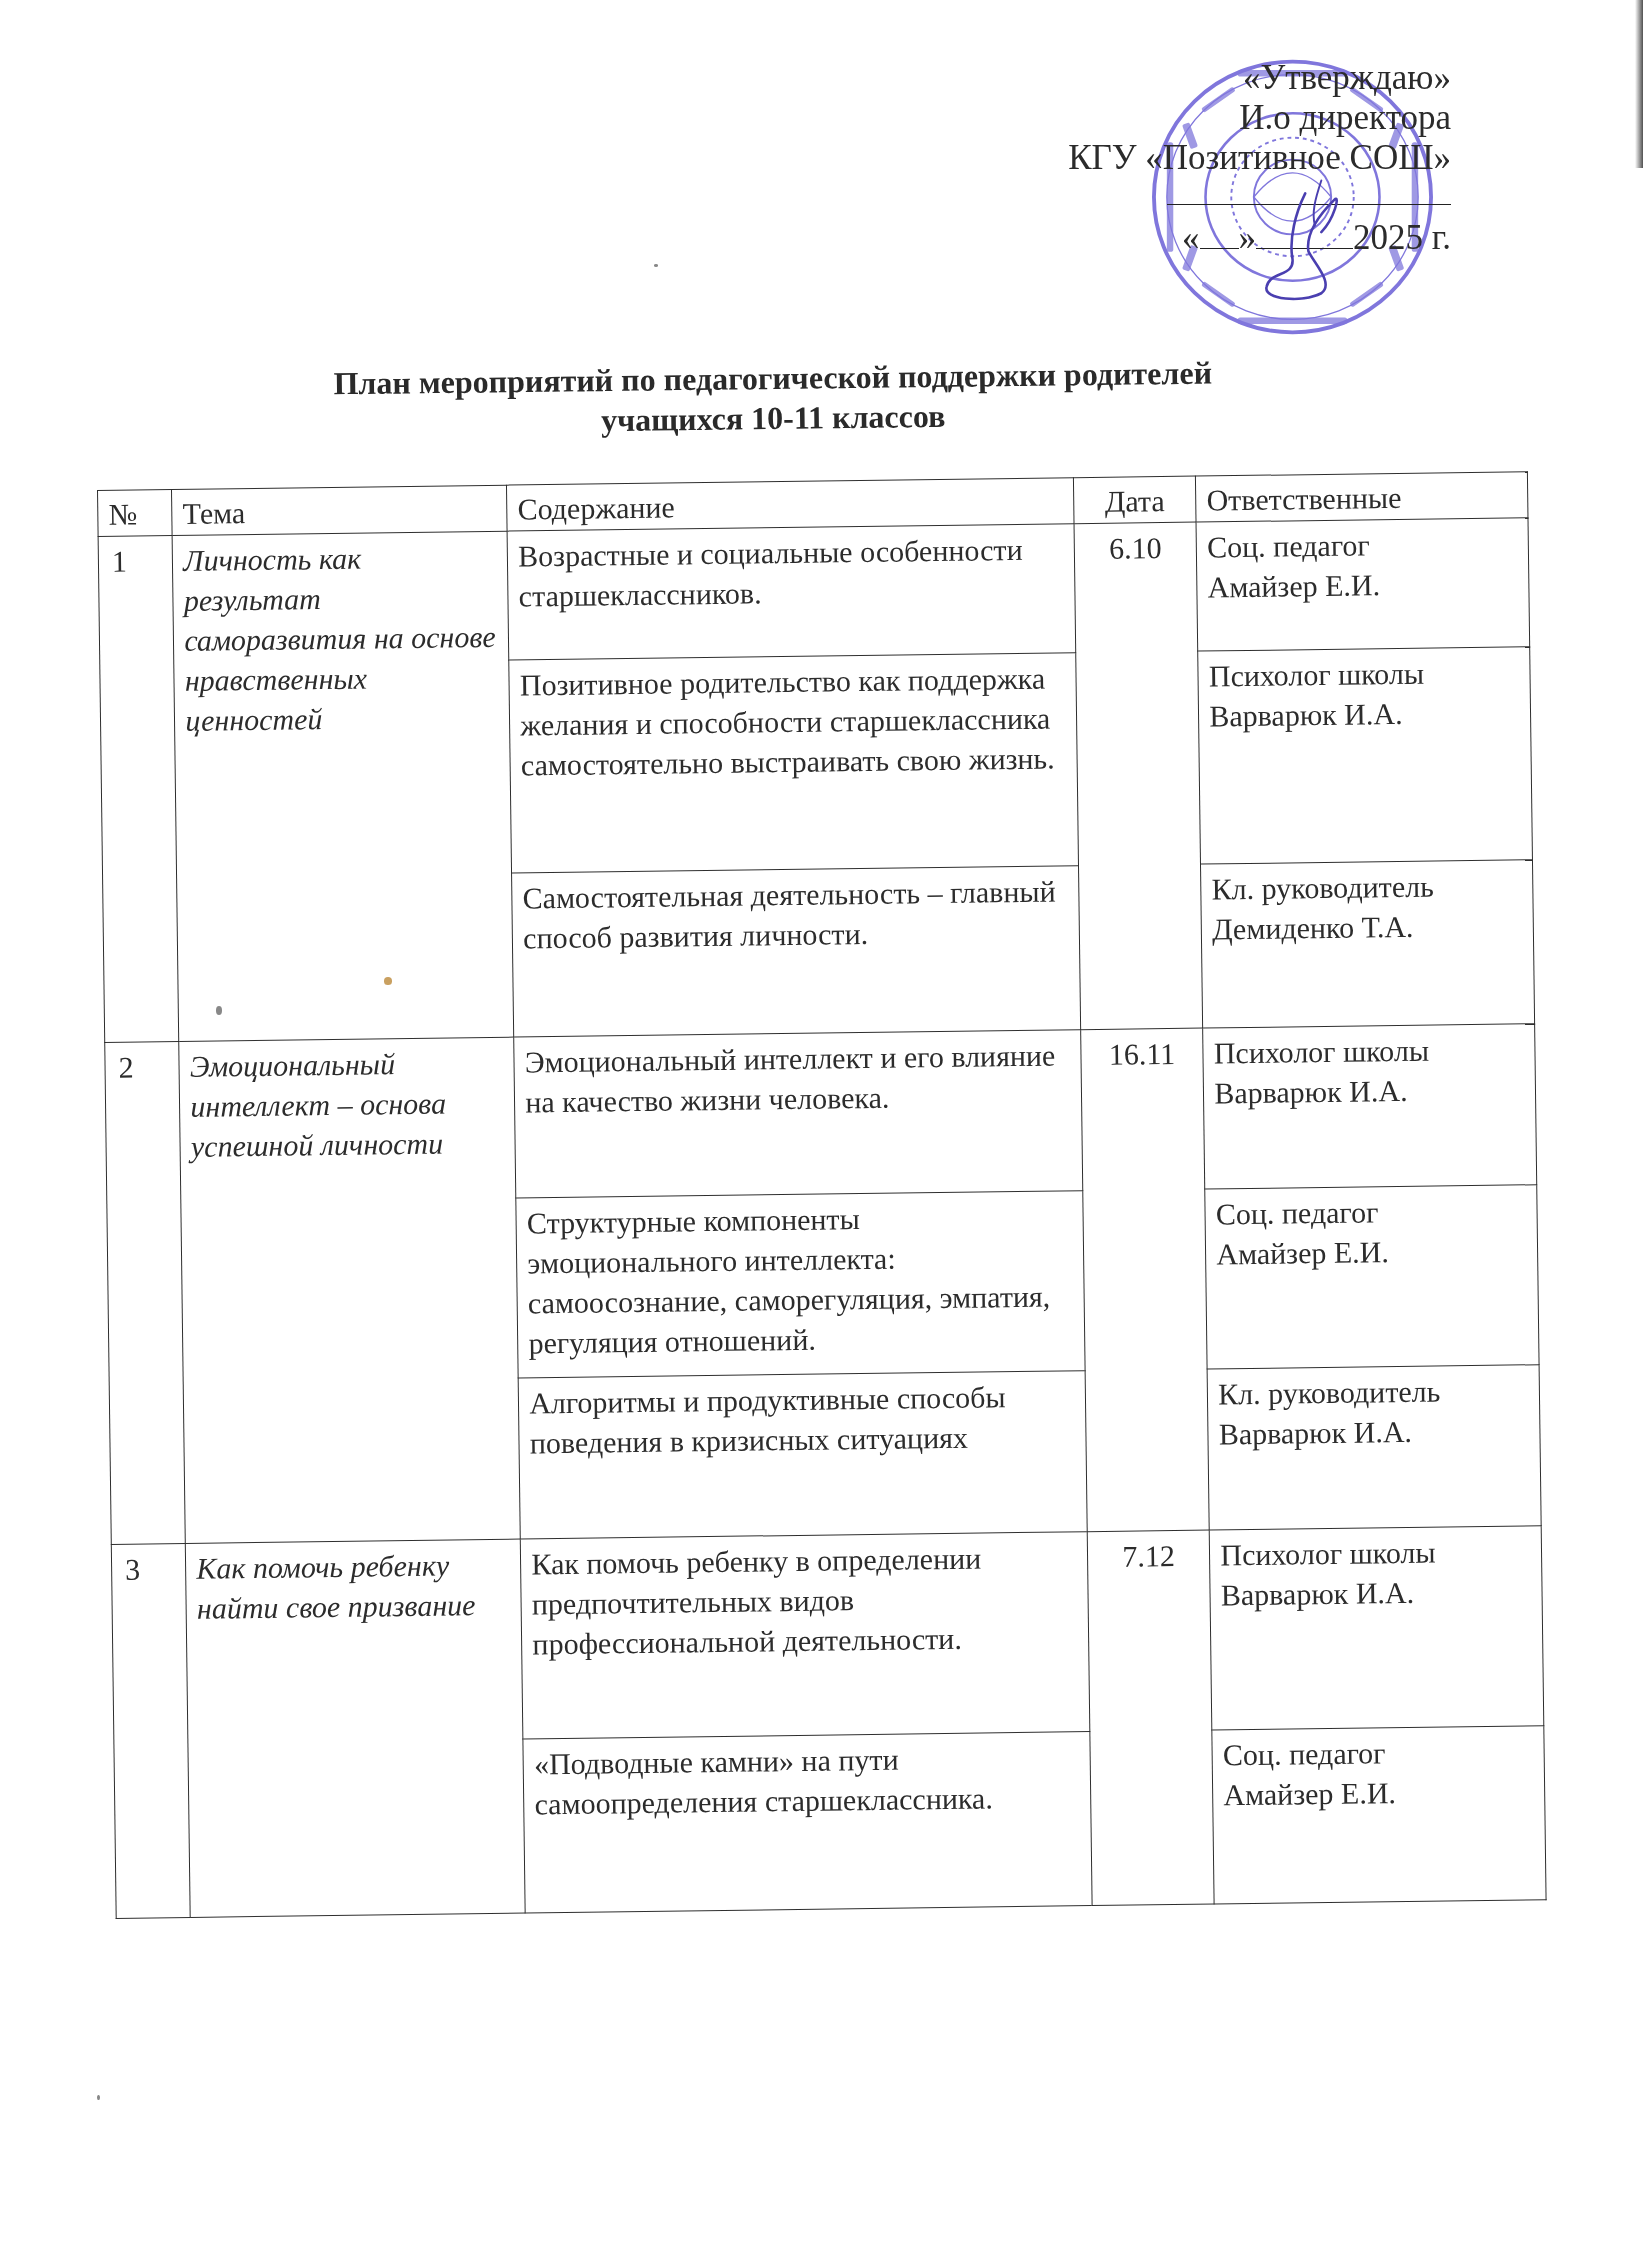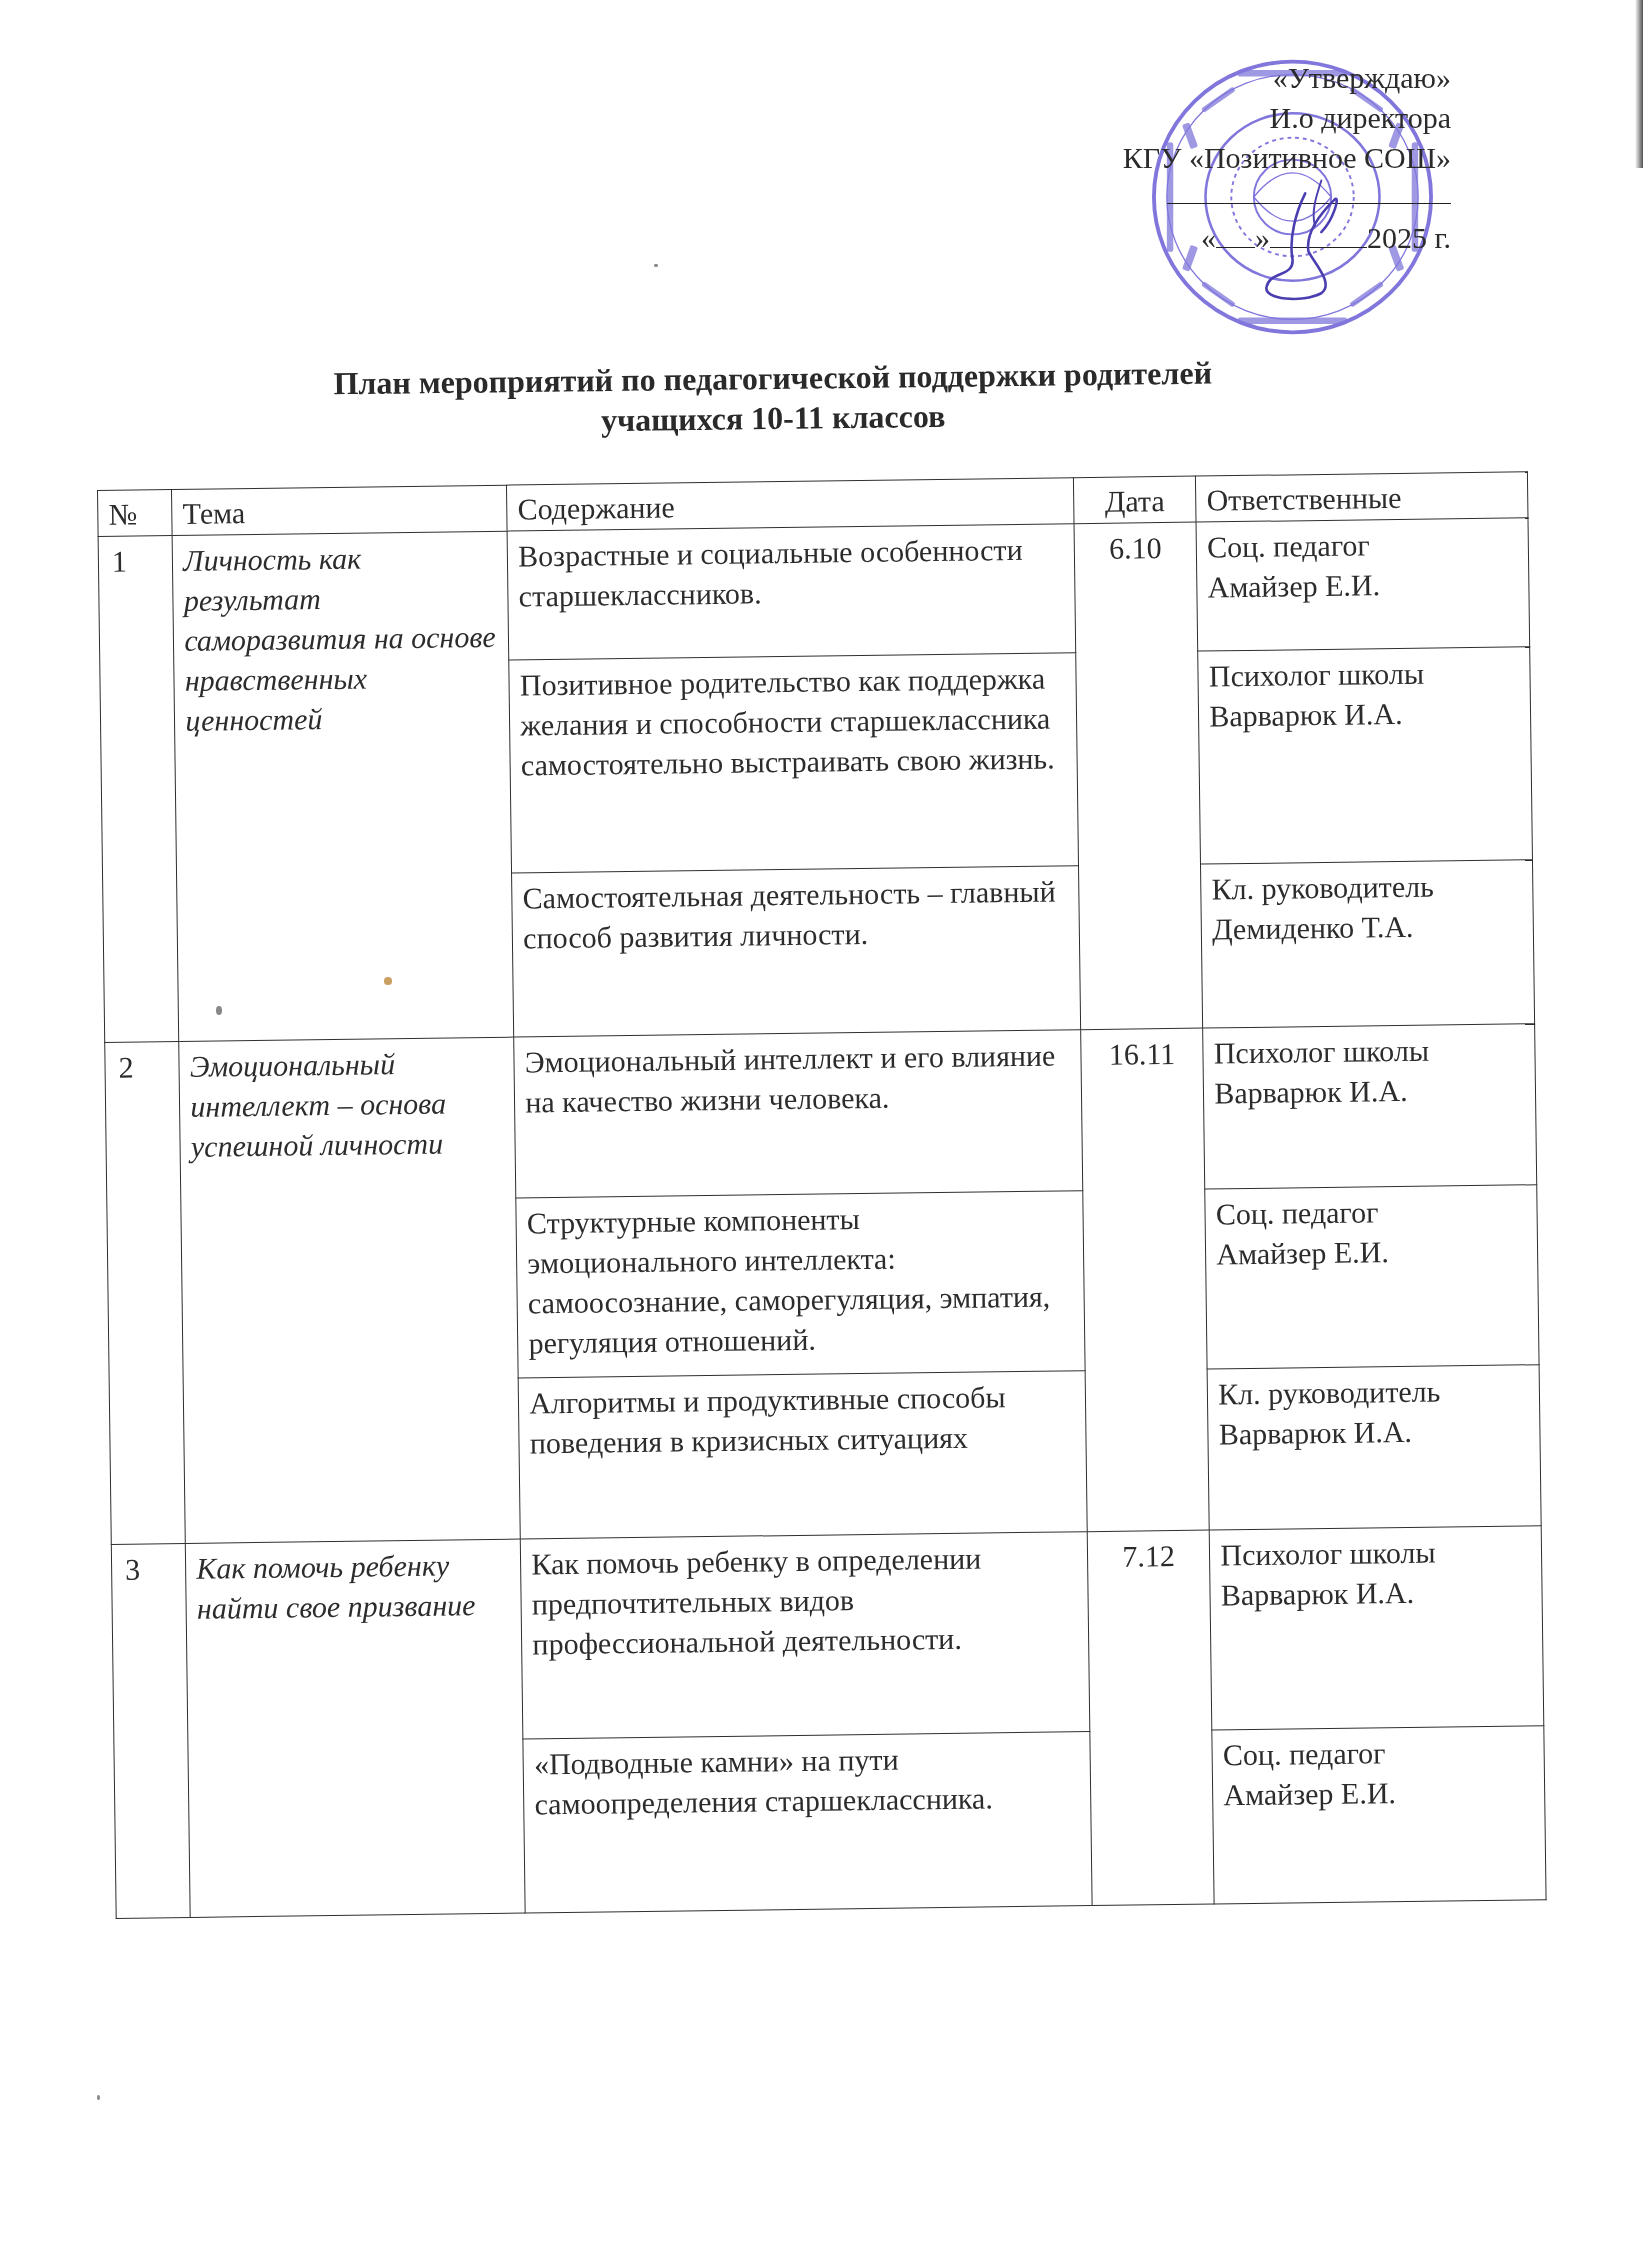--- a/index.html
+++ b/index.html
@@ -30,21 +30,21 @@
       background: linear-gradient(to right, #ffffff, #3a3a3a);
     }
 
     
     .approval {
       position: absolute;
       top: 58px;
       right: 193px;
       width: 580px;
       text-align: right;
-      font-size: 30px;
+      font-size: 35px;
       line-height: 40px;
       color: #2b2b2b;
       z-index: 3;
     }
     .approval .line { display: block; }
     .approval .sig-line {
       display: inline-block;
       width: 284px;
       border-bottom: 1.9px solid #222;
       height: 13px;

